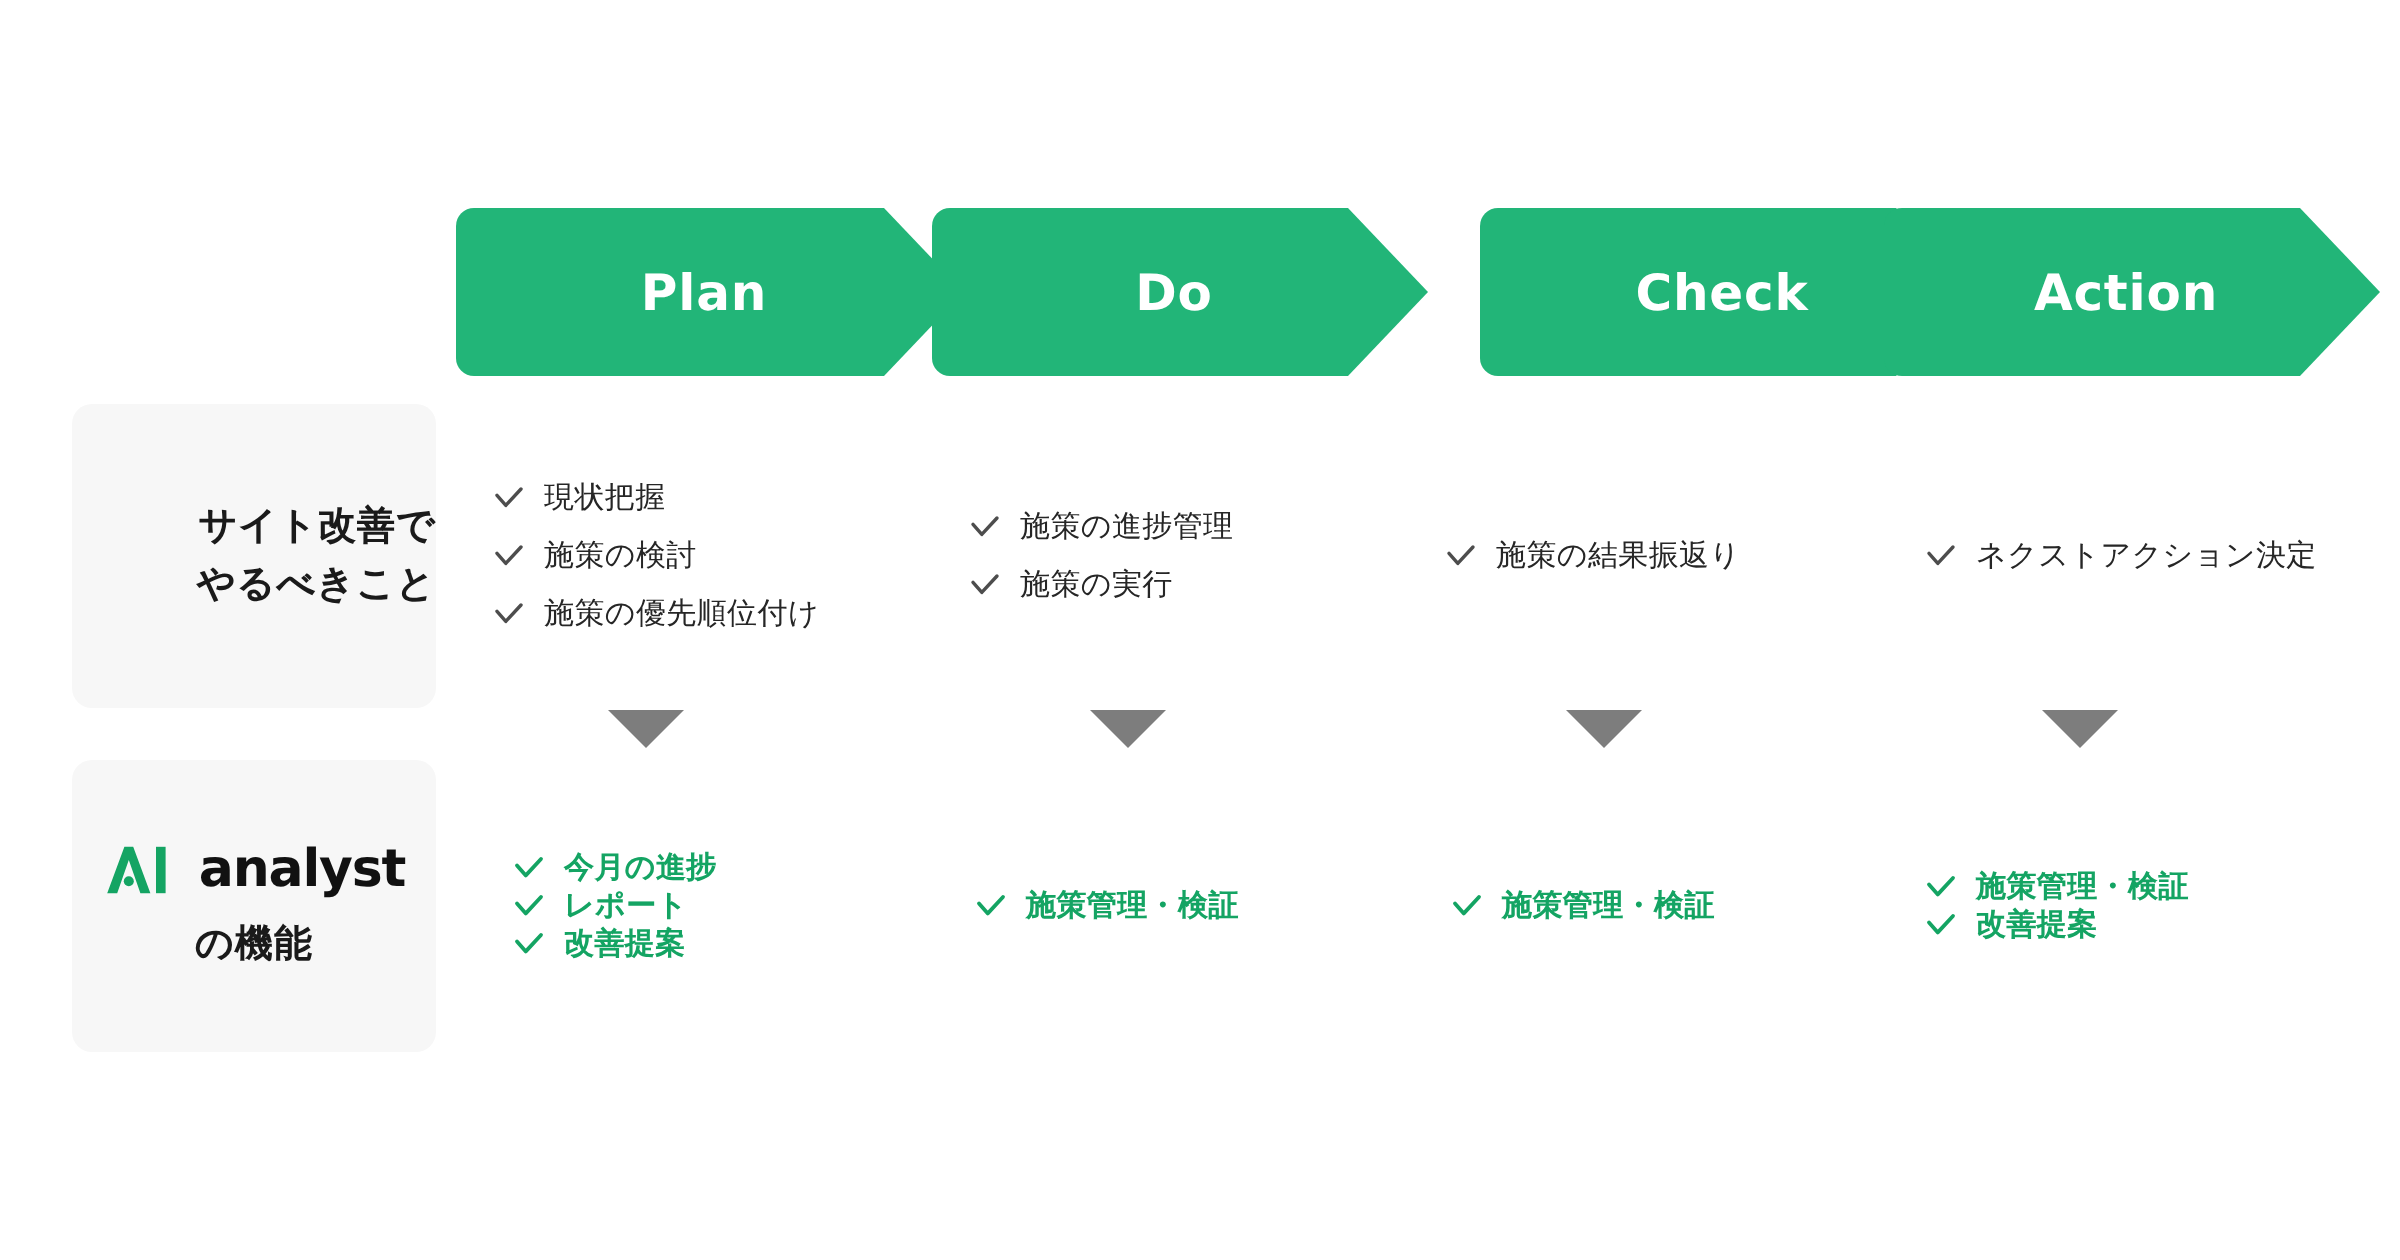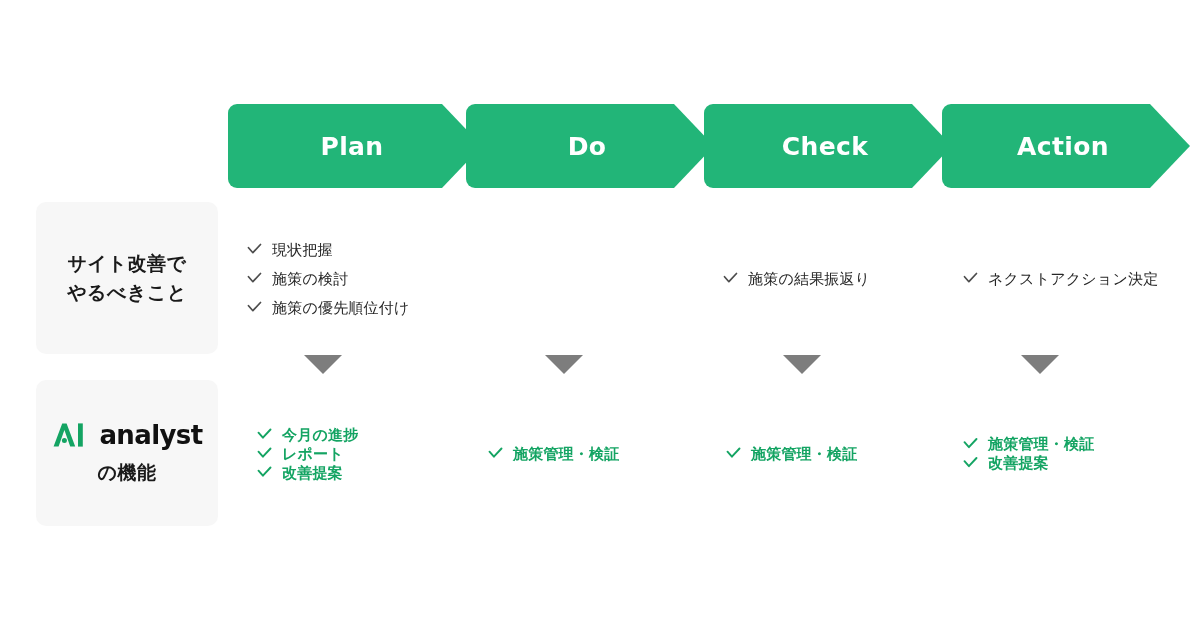--- a/index.html
+++ b/index.html
@@ -30,20 +30,21 @@
     border-radius: 10px;
     display: flex;
     flex-direction: column;
     align-items: center;
     justify-content: center;
     box-sizing: border-box;
   }
   #side-box-tasks {
     top: 202px;
     height: 152px;
+    align-items: flex-end;
   }
   #side-box-features {
     top: 380px;
     height: 146px;
   }
   .side-line {
     font-size: 19px;
     font-weight: bold;
     color: #1a1a1a;
     line-height: 1.55;
@@ -171,21 +172,21 @@
     </div>
     <div class="side-line">の機能</div>
   </div>
 
   <div class="chevron" style="left:228px; width:230px;">
     <span class="chevron-label">Plan</span>
   </div>
   <div class="chevron" style="left:466px; width:224px;">
     <span class="chevron-label">Do</span>
   </div>
-  <div class="chevron" style="left:704px; width:224px;text-align:right;">
+  <div class="chevron" style="left:740px; width:224px;text-align:right;">
     <span class="chevron-label">Check</span>
   </div>
   <div class="chevron" style="left:942px; width:224px;">
     <span class="chevron-label">Action</span>
   </div>
 
   <div class="task-list" style="left:246px;">
     <div class="item">
       <svg class="check" viewBox="0 0 17 17">
           <path d="M2.5 7.2 L6.9 12.2 L14.5 4.0" fill="none" stroke="#4d4d4d" stroke-width="1.7" stroke-linecap="round" stroke-linejoin="round"></path>
@@ -220,20 +221,34 @@
       <span class="item-label">レポート</span>
     </div>
     <div class="item">
       <svg class="check" viewBox="0 0 17 17">
           <path d="M2.5 7.2 L6.9 12.2 L14.5 4.0" fill="none" stroke="#14a463" stroke-width="1.9" stroke-linecap="round" stroke-linejoin="round"></path>
         </svg>
       <span class="item-label">改善提案</span>
     </div>
   </div>
 
+  <div class="task-list" style="left:484px;">
+    <div class="item">
+      <svg class="check" viewBox="0 0 17 17">
+          <path d="M2.5 7.2 L6.9 12.2 L14.5 4.0" fill="none" stroke="#4d4d4d" stroke-width="1.7" stroke-linecap="round" stroke-linejoin="round"></path>
+        </svg>
+      <span class="item-label">施策の進捗管理</span>
+    </div>
+    <div class="item">
+      <svg class="check" viewBox="0 0 17 17">
+          <path d="M2.5 7.2 L6.9 12.2 L14.5 4.0" fill="none" stroke="#4d4d4d" stroke-width="1.7" stroke-linecap="round" stroke-linejoin="round"></path>
+        </svg>
+      <span class="item-label">施策の実行</span>
+    </div>
+  </div>
   <div class="tri" style="left:545px;"></div>
   <div class="feature-list" style="left:487px;">
     <div class="item">
       <svg class="check" viewBox="0 0 17 17">
           <path d="M2.5 7.2 L6.9 12.2 L14.5 4.0" fill="none" stroke="#14a463" stroke-width="1.9" stroke-linecap="round" stroke-linejoin="round"></path>
         </svg>
       <span class="item-label">施策管理・検証</span>
     </div>
   </div>
 

